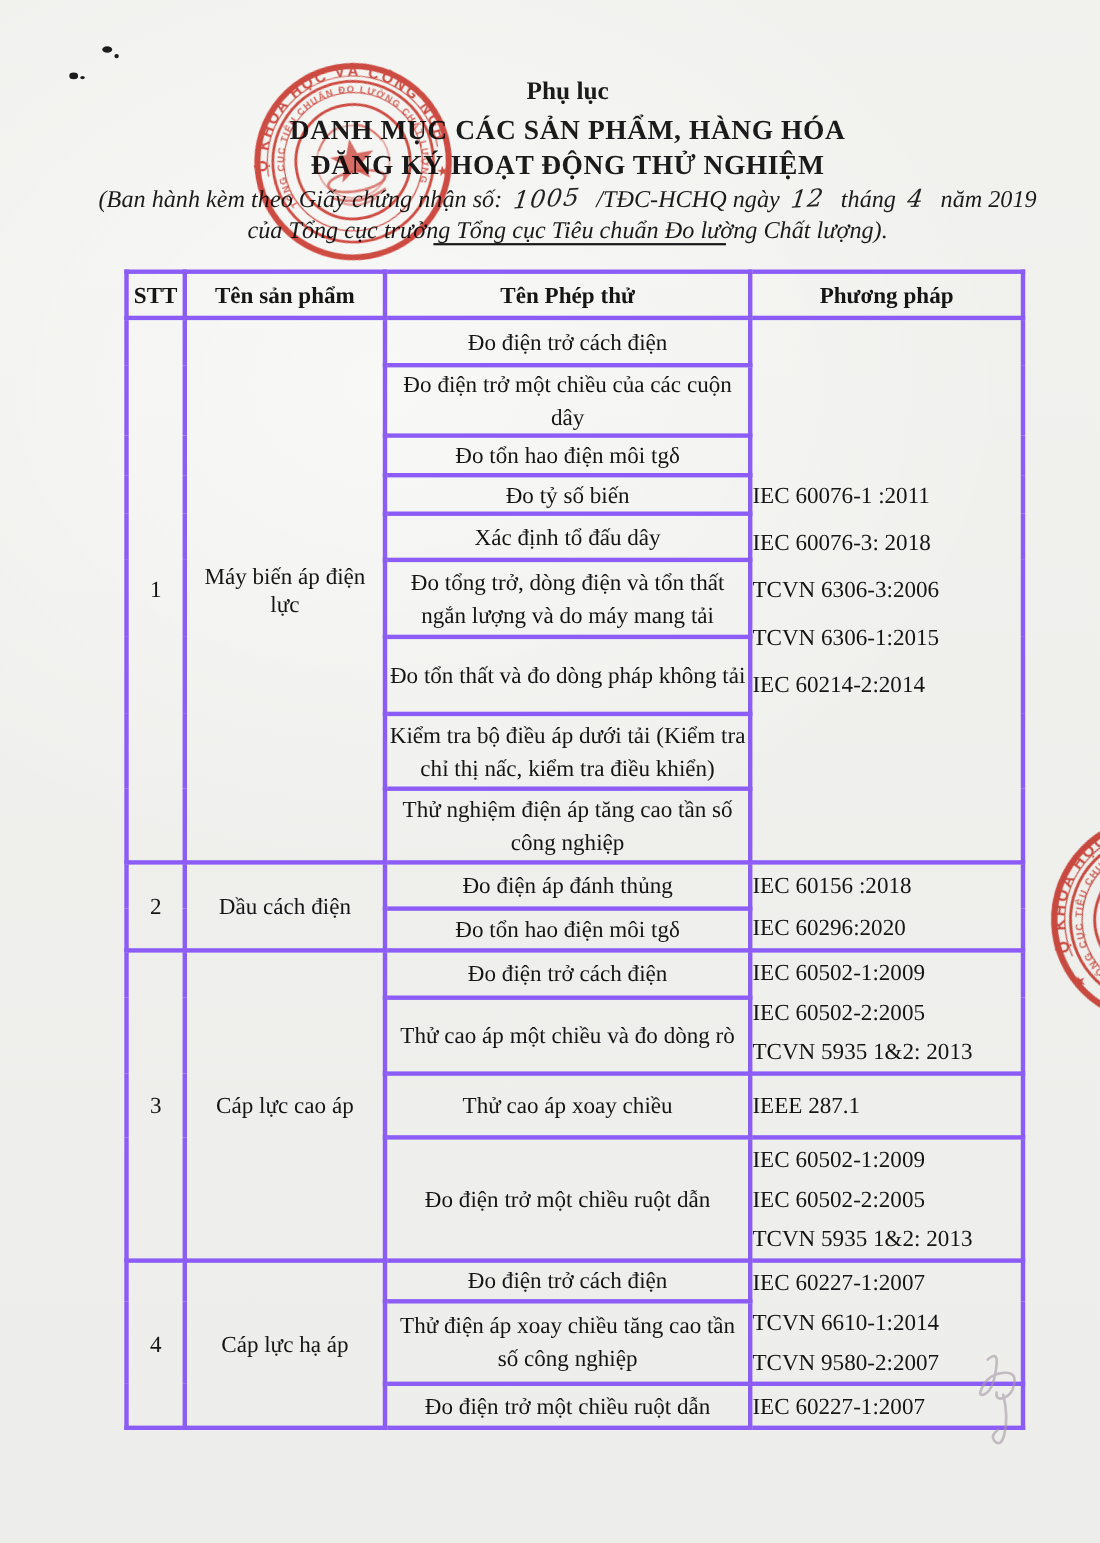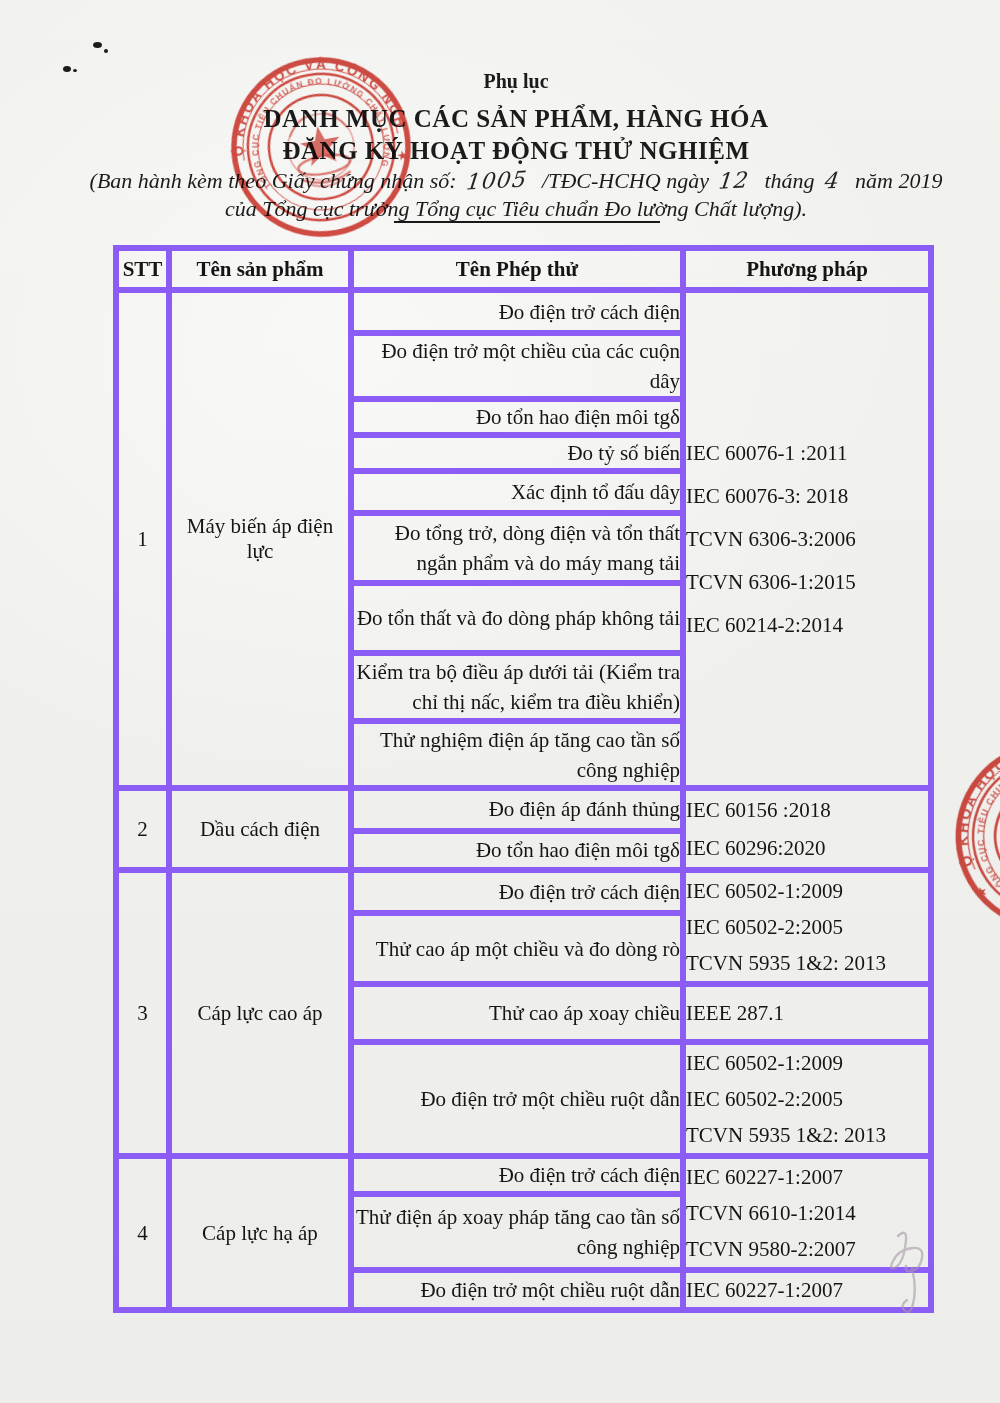--- a/index.html
+++ b/index.html
@@ -3,36 +3,36 @@
 <meta charset="utf-8">
 <style>
   html,body{margin:0;padding:0;}
   body{width:1000px;height:1403px;font-family:"Liberation Serif","DejaVu Serif",serif;}
   .page{position:relative;width:1000px;height:1403px;background:#f5f5f2;overflow:hidden;color:#1b1b1b;}
   .page::before{content:"";position:absolute;inset:0;pointer-events:none;
     background:radial-gradient(900px 700px at 35% 25%, rgba(255,255,255,.55), transparent 65%),
                linear-gradient(180deg, rgba(60,60,70,.02), rgba(60,60,70,.045));}
   
   .hdr-line{position:absolute;left:32px;width:968px;text-align:center;white-space:nowrap;}
-  .phu-luc{top:70px;font-size:20px;font-weight:bold;}
+  .phu-luc{top:70px;font-size:23px;font-weight:bold;}
   .t1{top:105px;font-size:25px;font-weight:bold;letter-spacing:.5px;}
   .t2{top:137px;font-size:25px;font-weight:bold;letter-spacing:.5px;}
   .sub{font-style:italic;font-size:22px;}
   .s1{top:168px;}
   .s2{top:196px;}
   .hand{display:inline-block;font-family:"DejaVu Serif",serif;font-style:italic;
         transform:skewX(-10deg) rotate(-3deg);margin:0 10px;color:#242424;letter-spacing:1px;}
   .underline-seg{position:absolute;left:394px;top:221px;width:266px;height:2px;background:#181818;}
   
   table.doc{position:absolute;left:113px;top:245px;width:815px;border-collapse:collapse;
             table-layout:fixed;font-size:21px;color:#151515;}
-  table.doc th,table.doc td{border:6px solid #8b5cf6;vertical-align:middle;padding:0;overflow:hidden;}
+  table.doc th,table.doc td{border:4px solid #8b5cf6;vertical-align:middle;padding:0;overflow:hidden;}
   table.doc th{font-size:21px;font-weight:bold;text-align:center;}
   td.c-stt,td.c-prod{text-align:center;}
-  td.c-test{text-align:right;padding:2px 10px 2px 13px;line-height:30px;}
+  td.c-test{text-align:center;padding:2px 10px 2px 13px;line-height:30px;}
   td.c-meth{text-align:left;}
   .mline{line-height:36px;}
   .mline-lg{line-height:43px;}
   .mline-md{line-height:38px;}
   
   .stamp{position:absolute;mix-blend-mode:multiply;opacity:.9;filter:blur(.4px);}
   .stamp1{left:226px;top:52px;transform:rotate(-10deg);}
   .stamp2{left:950px;top:736px;transform:rotate(-24deg);}
   
   .speck{position:absolute;background:#1c1c1c;border-radius:50%;}
@@ -95,21 +95,21 @@
     <tr style="height:36px">
           <td class="c-test">Đo tổn hao điện môi tgδ</td>
         </tr>
     <tr style="height:35px">
           <td class="c-test">Đo tỷ số biến</td>
         </tr>
     <tr style="height:42px">
           <td class="c-test">Xác định tổ đấu dây</td>
         </tr>
     <tr style="height:70px">
-          <td class="c-test">Đo tổng trở, dòng điện và tổn thất ngắn phẩm và do máy mang tải</td>
+          <td class="c-test">Đo tổng trở, dòng điện và tổn thất ngắn lượng và do máy mang tải</td>
         </tr>
     <tr style="height:70px">
           <td class="c-test">Đo tổn thất và đo dòng pháp không tải</td>
         </tr>
     <tr style="height:68px">
           <td class="c-test">Kiểm tra bộ điều áp dưới tải (Kiểm tra chỉ thị nấc, kiểm tra điều khiển)</td>
         </tr>
     <tr style="height:67px">
           <td class="c-test">Thử nghiệm điện áp tăng cao tần số công nghiệp</td>
         </tr>
@@ -157,21 +157,21 @@
       <td class="c-stt" rowspan="3">4</td>
       <td class="c-prod" rowspan="3">Cáp lực hạ áp</td>
       <td class="c-test">Đo điện trở cách điện</td>
       <td class="c-meth" rowspan="2">
         <div class="mline">IEC 60227-1:2007</div>
         <div class="mline">TCVN 6610-1:2014</div>
         <div class="mline">TCVN 9580-2:2007</div>
       </td>
     </tr>
     <tr style="height:72px">
-          <td class="c-test">Thử điện áp xoay pháp tăng cao tần số công nghiệp</td>
+          <td class="c-test">Thử điện áp xoay chiều tăng cao tần số công nghiệp</td>
         </tr>
     <tr style="height:40px">
       <td class="c-test">Đo điện trở một chiều ruột dẫn</td>
       <td class="c-meth">IEC 60227-1:2007</td>
     </tr>
   </tbody>
     </table>
 
   <svg class="stamp stamp1" width="190" height="190" viewBox="0 0 190 190">
     <defs>

